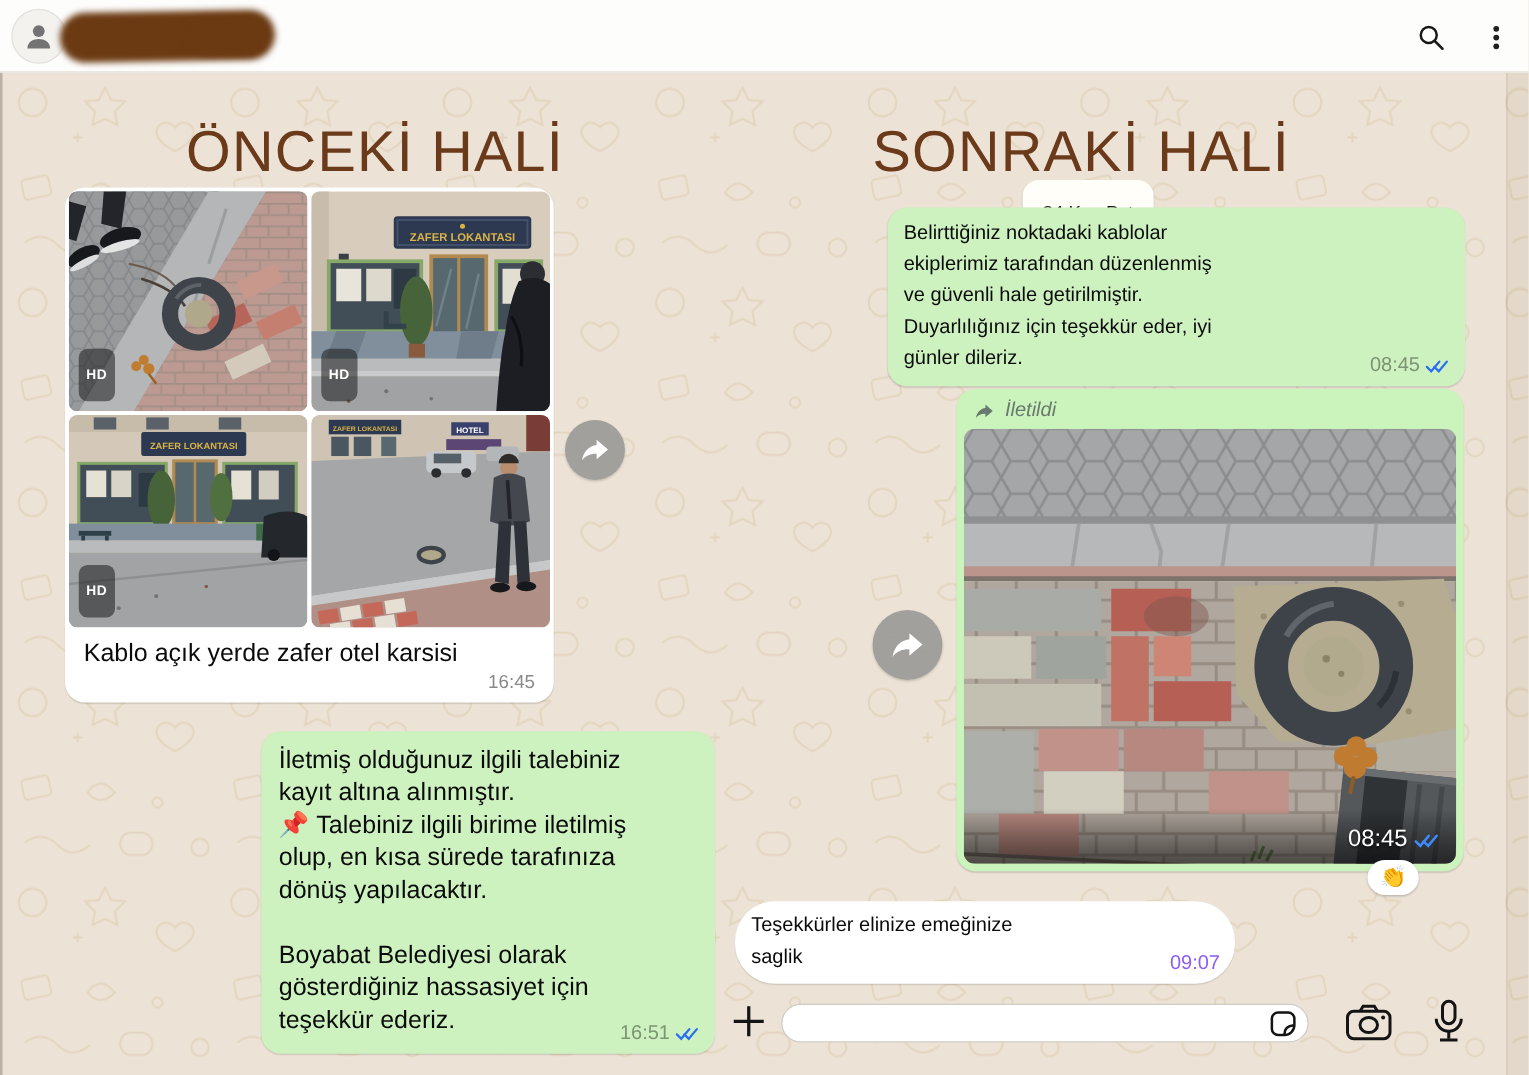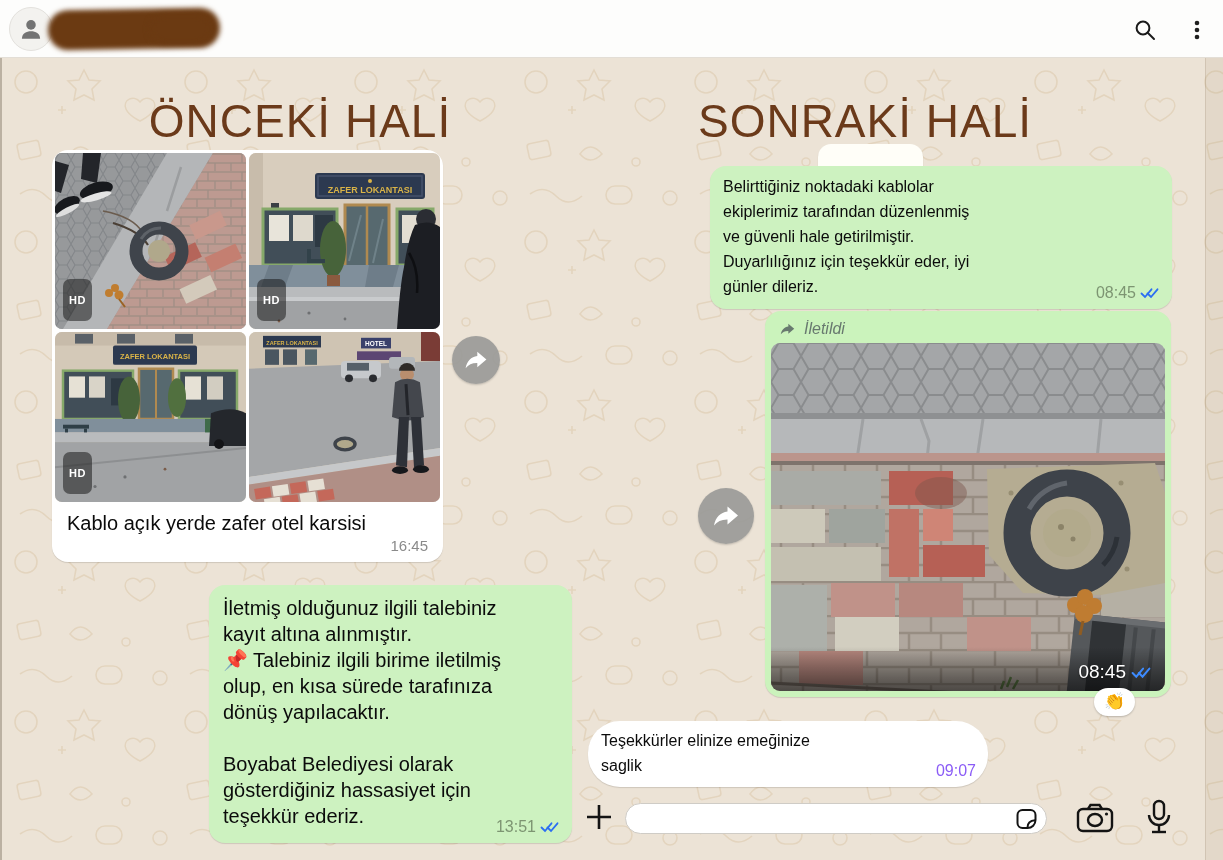--- a/index.html
+++ b/index.html
@@ -330,21 +330,21 @@
       <div class="msg-text">İletmiş olduğunuz  ilgili talebiniz
 kayıt altına alınmıştır.
 📌 Talebiniz ilgili birime iletilmiş
 olup, en kısa sürede tarafınıza
 dönüş yapılacaktır.
 
 Boyabat Belediyesi olarak
 gösterdiğiniz hassasiyet için
 teşekkür ederiz.</div>
       <div class="meta">
-        <span>13:51</span>
+        <span>16:51</span>
         <svg width="20" height="12" viewBox="0 0 20 12">
           <path d="M1.5 6.5 L5 10 L11.5 2.3" fill="none" stroke="#2b6ef2" stroke-width="1.8" stroke-linecap="round"></path>
           <path d="M7.5 6.5 L11 10 L17.5 2.3" fill="none" stroke="#2b6ef2" stroke-width="1.8" stroke-linecap="round"></path>
         </svg>
       </div>
     </div>
 
     <div class="bubble green after-text" style="position:absolute;">
       <div class="msg-text r-text">Belirttiğiniz noktadaki kablolar
 ekiplerimiz tarafından düzenlenmiş

